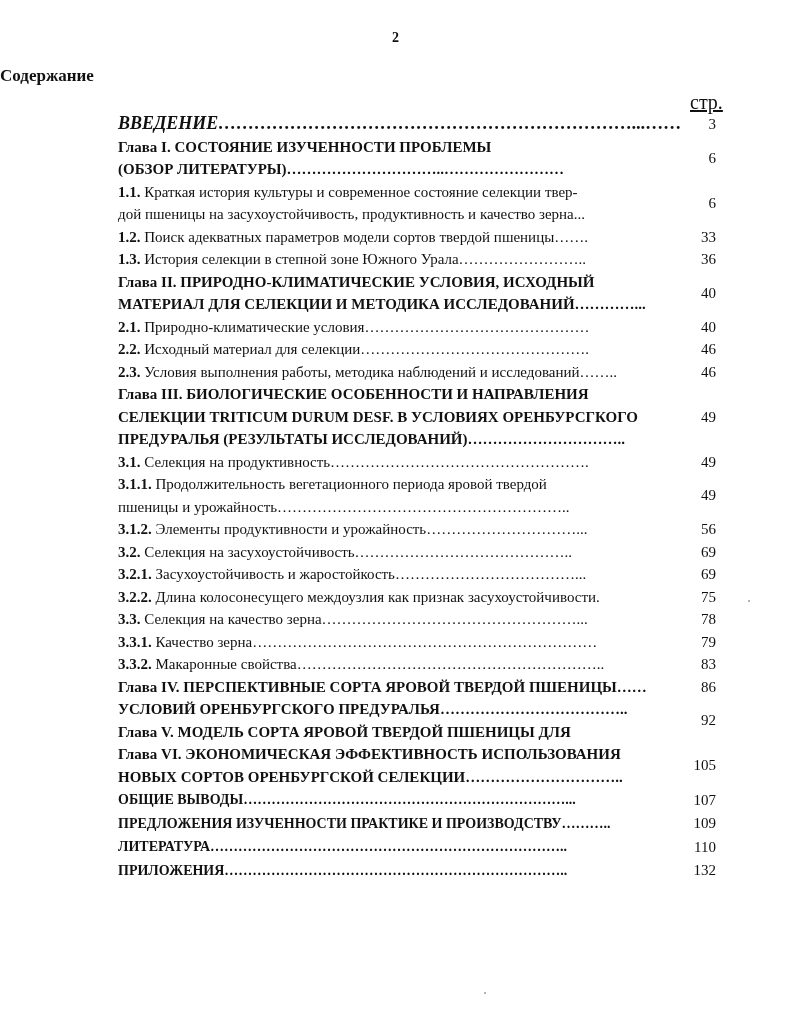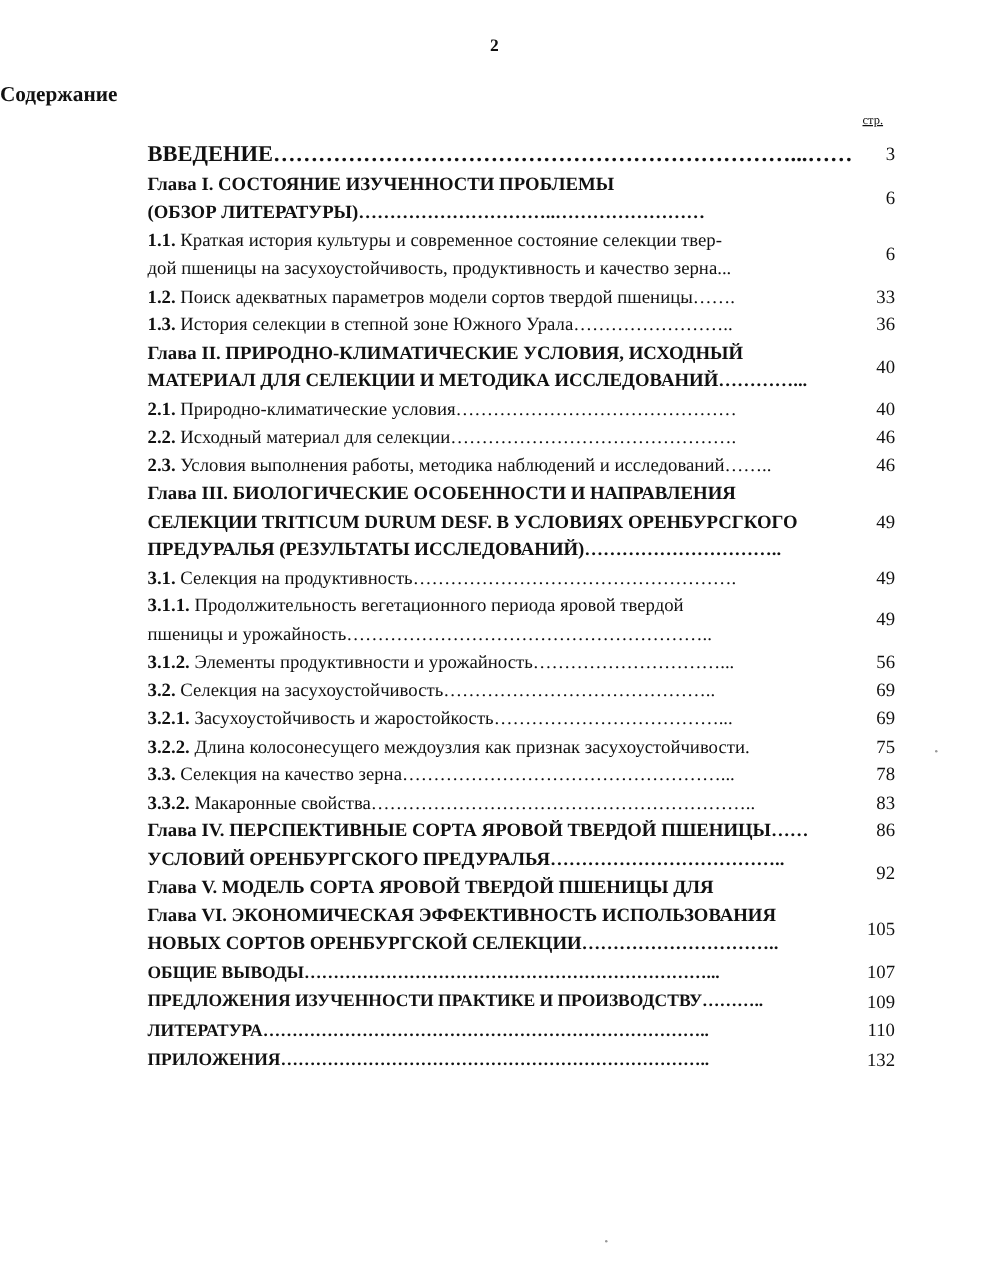--- a/index.html
+++ b/index.html
@@ -2,27 +2,27 @@
 <html><head>
 <meta charset="utf-8">
 <style>
   html, body { margin: 0; padding: 0; background: #ffffff; }
   body { width: 791px; height: 1023px; position: relative; overflow: hidden;
          font-family: "Liberation Serif", serif; color: #111; }
   .page-num { position: absolute; top: 30px; left: 0; width: 791px; text-align: center;
               font-size: 14px; font-weight: bold; }
   .title { position: absolute; top: 66px; left: 0; width: 791px; text-align: left;
            font-size: 17px; font-weight: bold; }
-  .str { position: absolute; top: 91px; left: 690px; font-size: 10px; text-decoration: underline; }
+  .str { position: absolute; top: 91px; left: 690px; font-size: 20px; text-decoration: underline; }
   .toc { position: absolute; top: 112px; left: 118px; width: 598px; }
   .row { display: flex; align-items: center; font-size: 15px; line-height: 22.5px; }
   .row .txt { flex: 1; }
   .row .pg { width: 46px; text-align: right; }
   .b { font-weight: bold; }
-  .big { font-size: 18px; }
+  .big { font-size: 18px; font-style: italic; }
   .caps { font-size: 14px; }
   .speck { position: absolute; width: 2px; height: 2px; background: #999; border-radius: 50%; }
 </style>
 </head>
 <body>
 
 <div class="page-num">2</div>
 <div class="title">Содержание</div>
 <div class="str">стр.</div>
 
@@ -130,20 +130,26 @@
       <div class="pg">75</div>
     </div>
     <div class="row">
       <div class="txt">
         <div><span class="b">3.3.</span><span> Селекция на качество зерна……………………………………………...</span></div>
       </div>
       <div class="pg">78</div>
     </div>
     <div class="row">
       <div class="txt">
+        <div><span class="b">3.3.1.</span><span> Качество зерна……………………………………………………………</span></div>
+      </div>
+      <div class="pg">79</div>
+    </div>
+    <div class="row">
+      <div class="txt">
         <div><span class="b">3.3.2.</span><span> Макаронные свойства……………………………………………………..</span></div>
       </div>
       <div class="pg">83</div>
     </div>
     <div class="row">
       <div class="txt">
         <div><span class="b">Глава IV. ПЕРСПЕКТИВНЫЕ СОРТА ЯРОВОЙ ТВЕРДОЙ ПШЕНИЦЫ……</span></div>
       </div>
       <div class="pg">86</div>
     </div>

